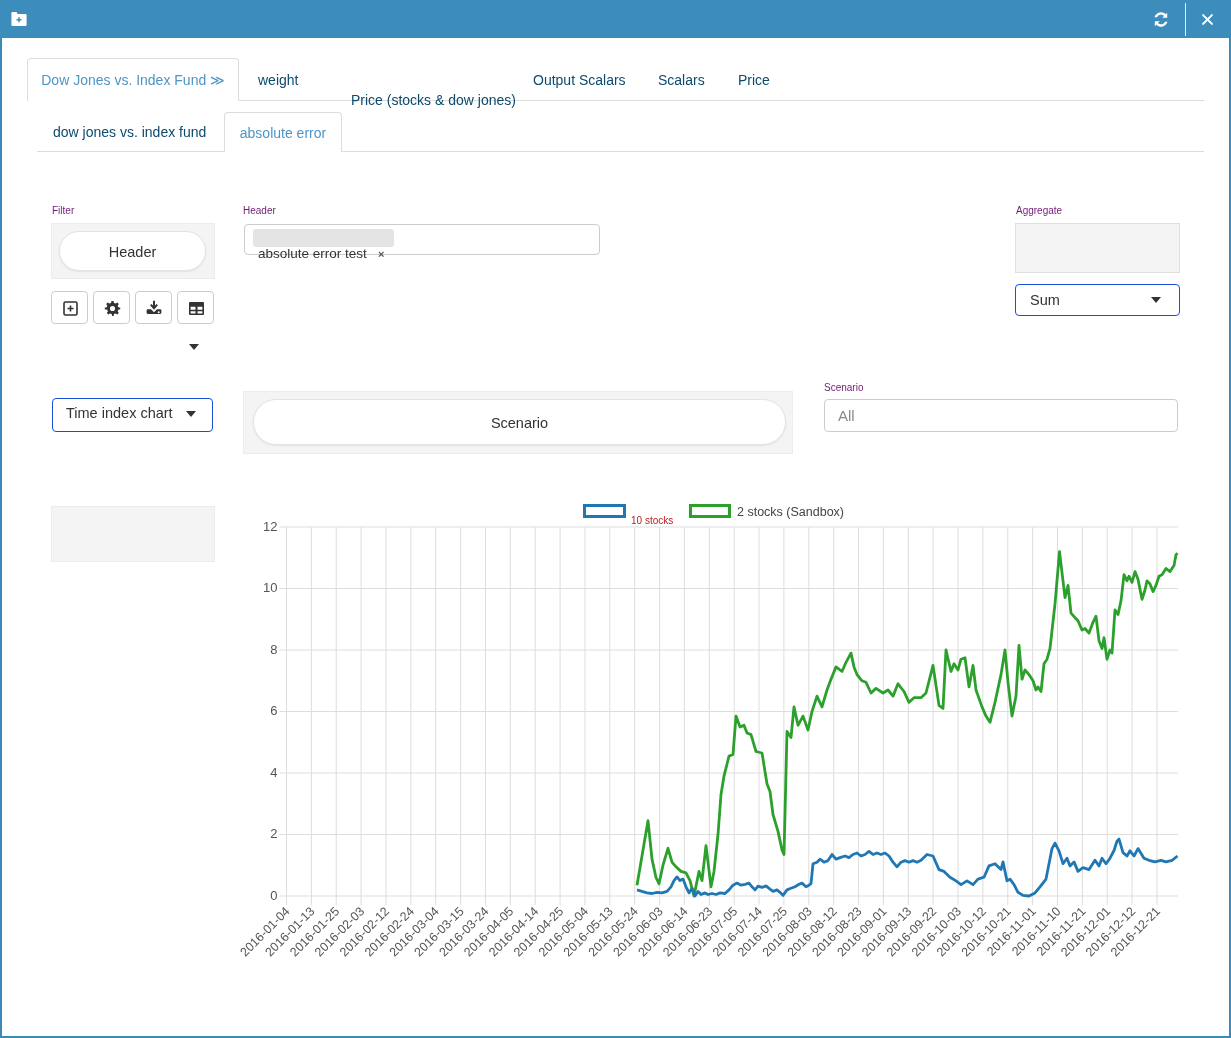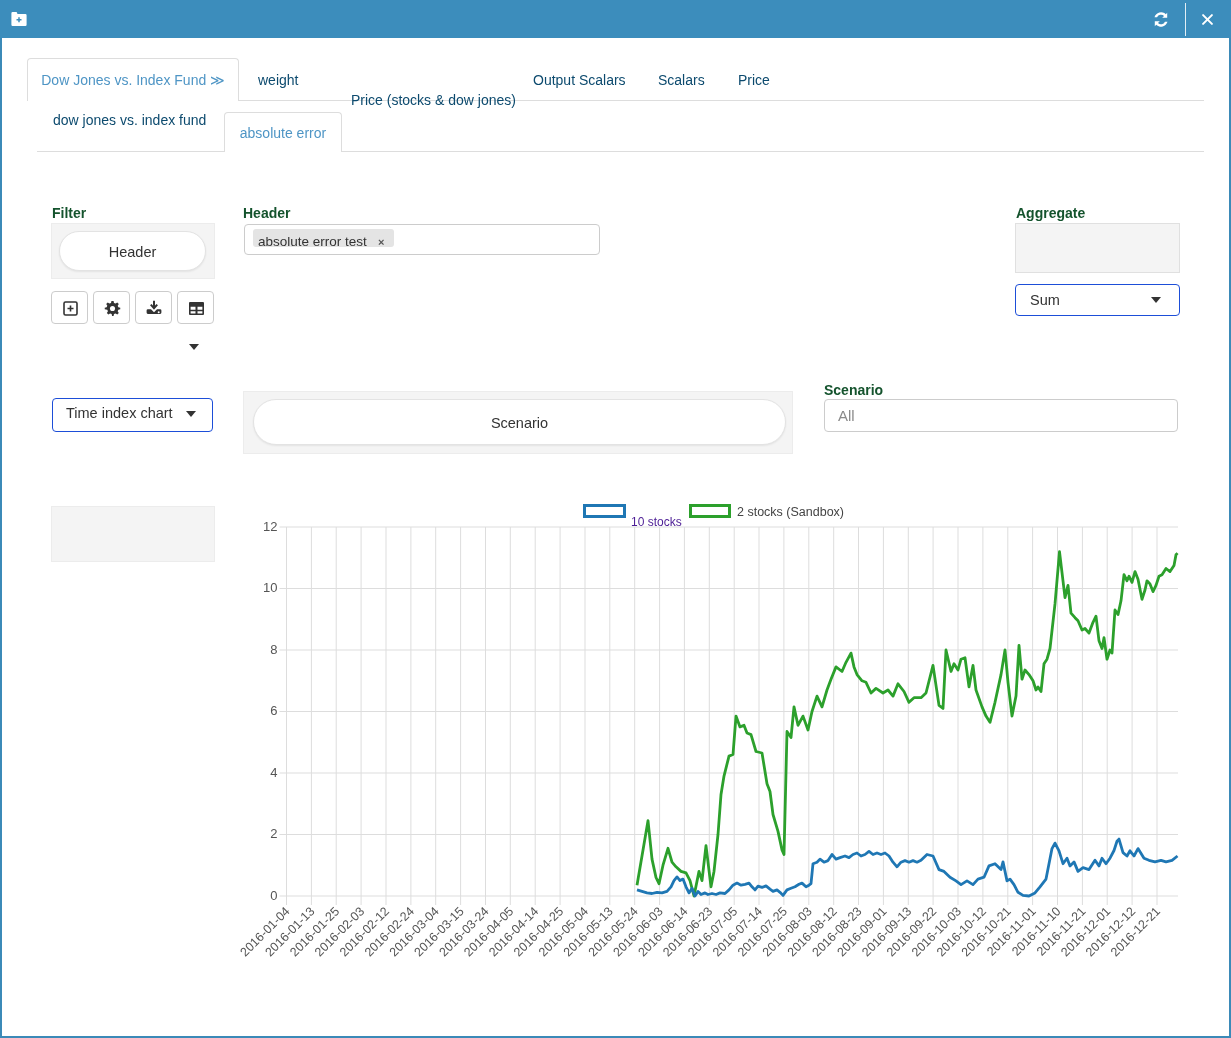--- a/index.html
+++ b/index.html
@@ -1,20 +1,20 @@
 <!DOCTYPE html>
 <html><head>
 <meta charset="utf-8">
 <style>
 * { margin:0; padding:0; box-sizing:border-box; }
 html,body { width:1231px; height:1038px; background:#ffffff; font-family:"Liberation Sans", sans-serif; }
 .frame { position:absolute; left:0; top:0; width:1231px; height:1038px; background:#fff; box-shadow: inset 0 0 0 2px #3b8ab8; overflow:hidden; }
 .topbar { position:absolute; left:0; top:0; width:100%; height:38px; background:#3c8dbc; }
 .abs { position:absolute; }
-.lbl { position:absolute; font-size:14px; font-weight:bold; color:#14532d; }
+.lbl { position:absolute; font-size:10px; font-weight:normal; color:#701a75; }
 .tab-link { position:absolute; font-size:14px; color:#0c4a6e; }
 .hline { position:absolute; height:1px; background:#ddd; }
 .atab { position:absolute; background:#fff; border:1px solid #ddd; border-bottom:none; border-radius:4px 4px 0 0; color:#4e95c5; font-size:14px; text-align:center; }
 .graybox { position:absolute; background:#f4f4f4; border:1px solid #ececec; }
 .pill { position:absolute; background:#fff; border:1px solid #e3e3e3; border-radius:20px; color:#333; font-size:14.5px; text-align:center; box-shadow:0 1px 2px rgba(0,0,0,0.07); }
 .btn { position:absolute; background:#fff; border:1px solid #ccc; border-radius:4px; }
 .dd { position:absolute; background:#fff; border:1px solid #1d4ed8; border-radius:4px; color:#333; font-size:14.5px; }
 .caret { position:absolute; width:0; height:0; border-left:5.5px solid transparent; border-right:5.5px solid transparent; border-top:6px solid #333; }
 .input { position:absolute; background:#fff; border:1px solid #ccc; border-radius:4px; }
 </style>
@@ -41,21 +41,21 @@
 <div class="hline" style="left:239px;top:100px;width:965px;"></div>
 <div class="atab" style="left:27px;top:58px;width:212px;height:43px;line-height:43px;">Dow Jones vs. Index Fund ≫</div>
 <div class="tab-link" style="left:258px;top:72px;">weight</div>
 <div class="tab-link" style="left:351px;top:72px;margin-top:20px;">Price (stocks &amp; dow jones)</div>
 <div class="tab-link" style="left:533px;top:72px;">Output Scalars</div>
 <div class="tab-link" style="left:658px;top:72px;">Scalars</div>
 <div class="tab-link" style="left:738px;top:72px;">Price</div>
 
 <div class="hline" style="left:37px;top:151px;width:1167px;"></div>
 <div class="atab" style="left:224px;top:112px;width:118px;height:40px;line-height:40px;">absolute error</div>
-<div class="tab-link" style="left:53px;top:112px;text-align:center;">dow jones vs. index fund</div>
+<div class="tab-link" style="left:53px;top:124px;text-align:center;">dow jones vs. index fund</div>
 
 <div class="lbl" style="left:52px;top:205px;">Filter</div>
 <div class="graybox" style="left:51px;top:223px;width:164px;height:56px;"></div>
 <div class="pill" style="left:59px;top:231px;width:147px;height:40px;line-height:40px;">Header</div>
 
 <div class="btn" style="left:51px;top:291px;width:37px;height:33px;">
   <svg style="position:absolute;left:11px;top:9px;" width="15" height="15" viewBox="0 0 15 15" xmlns="http://www.w3.org/2000/svg">
     <rect x="1" y="1" width="13" height="13" rx="1.5" fill="none" stroke="#333" stroke-width="1.6"></rect>
     <path d="M7.5 4.5 v6 M4.5 7.5 h6" stroke="#333" stroke-width="1.6"></path>
   </svg>
@@ -82,35 +82,35 @@
 
 <div class="caret" style="left:189px;top:343.5px;"></div>
 
 <div class="dd" style="left:52px;top:398px;width:161px;height:34px;line-height:29px;padding-left:13px;">Time index chart</div>
 <div class="caret" style="left:186px;top:411px;"></div>
 
 <div class="graybox" style="left:51px;top:506px;width:164px;height:56px;"></div>
 
 <div class="lbl" style="left:243px;top:205px;">Header</div>
 <div class="input" style="left:244px;top:224px;width:356px;height:31px;"></div>
-<div class="abs" style="left:253px;top:229px;height:18px;background:#e4e4e4;border-radius:3px;font-size:13.5px;color:#333;line-height:18px;padding:4px 9px 0 5px;">absolute error test&nbsp;&nbsp;&nbsp;<span style="color:#555;font-size:11px;font-weight:bold;">×</span></div>
+<div class="abs" style="left:253px;top:229px;height:18px;background:#e4e4e4;border-radius:3px;font-size:13.5px;color:#333;line-height:18px;padding:16px 9px 0 5px;">absolute error test&nbsp;&nbsp;&nbsp;<span style="color:#555;font-size:11px;font-weight:bold;">×</span></div>
 
 <div class="lbl" style="left:1016px;top:205px;">Aggregate</div>
 <div class="graybox" style="left:1015px;top:223px;width:165px;height:50px;border-color:#e0e0e0;"></div>
 <div class="dd" style="left:1015px;top:284px;width:165px;height:32px;line-height:31px;padding-left:14px;">Sum</div>
 <div class="caret" style="left:1151px;top:296.5px;"></div>
 
 <div class="graybox" style="left:243px;top:391px;width:550px;height:63px;"></div>
 <div class="pill" style="left:253px;top:399px;width:533px;height:46px;line-height:46px;border-radius:23px;">Scenario</div>
 <div class="lbl" style="left:824px;top:382px;">Scenario</div>
 <div class="input" style="left:824px;top:399px;width:354px;height:33px;"></div>
 <div class="abs" style="left:838px;top:407px;font-size:15px;color:#8a8a8a;">All</div>
 
 <div class="abs" style="left:583px;top:504px;width:43px;height:14px;border:3px solid #1f77b4;"></div>
-<div class="abs" style="left:631px;top:515px;font-size:12px;color:#4c1d95;">10 stocks</div>
+<div class="abs" style="left:631px;top:515px;font-size:10px;color:#b91c1c;">10 stocks</div>
 <div class="abs" style="left:689px;top:504px;width:42px;height:14px;border:3px solid #2ca02c;"></div>
 <div class="abs" style="left:737px;top:505px;font-size:12.5px;color:#444;">2 stocks (Sandbox)</div>
 
 <svg width="1231" height="1038" viewBox="0 0 1231 1038" style="position:absolute;left:0;top:0;pointer-events:none;" xmlns="http://www.w3.org/2000/svg">
 <g stroke="#dddddd" stroke-width="1">
 <line x1="286.5" y1="527.0" x2="286.5" y2="905.0"></line>
 <line x1="311.4" y1="527.0" x2="311.4" y2="905.0"></line>
 <line x1="336.2" y1="527.0" x2="336.2" y2="905.0"></line>
 <line x1="361.1" y1="527.0" x2="361.1" y2="905.0"></line>
 <line x1="386.0" y1="527.0" x2="386.0" y2="905.0"></line>

